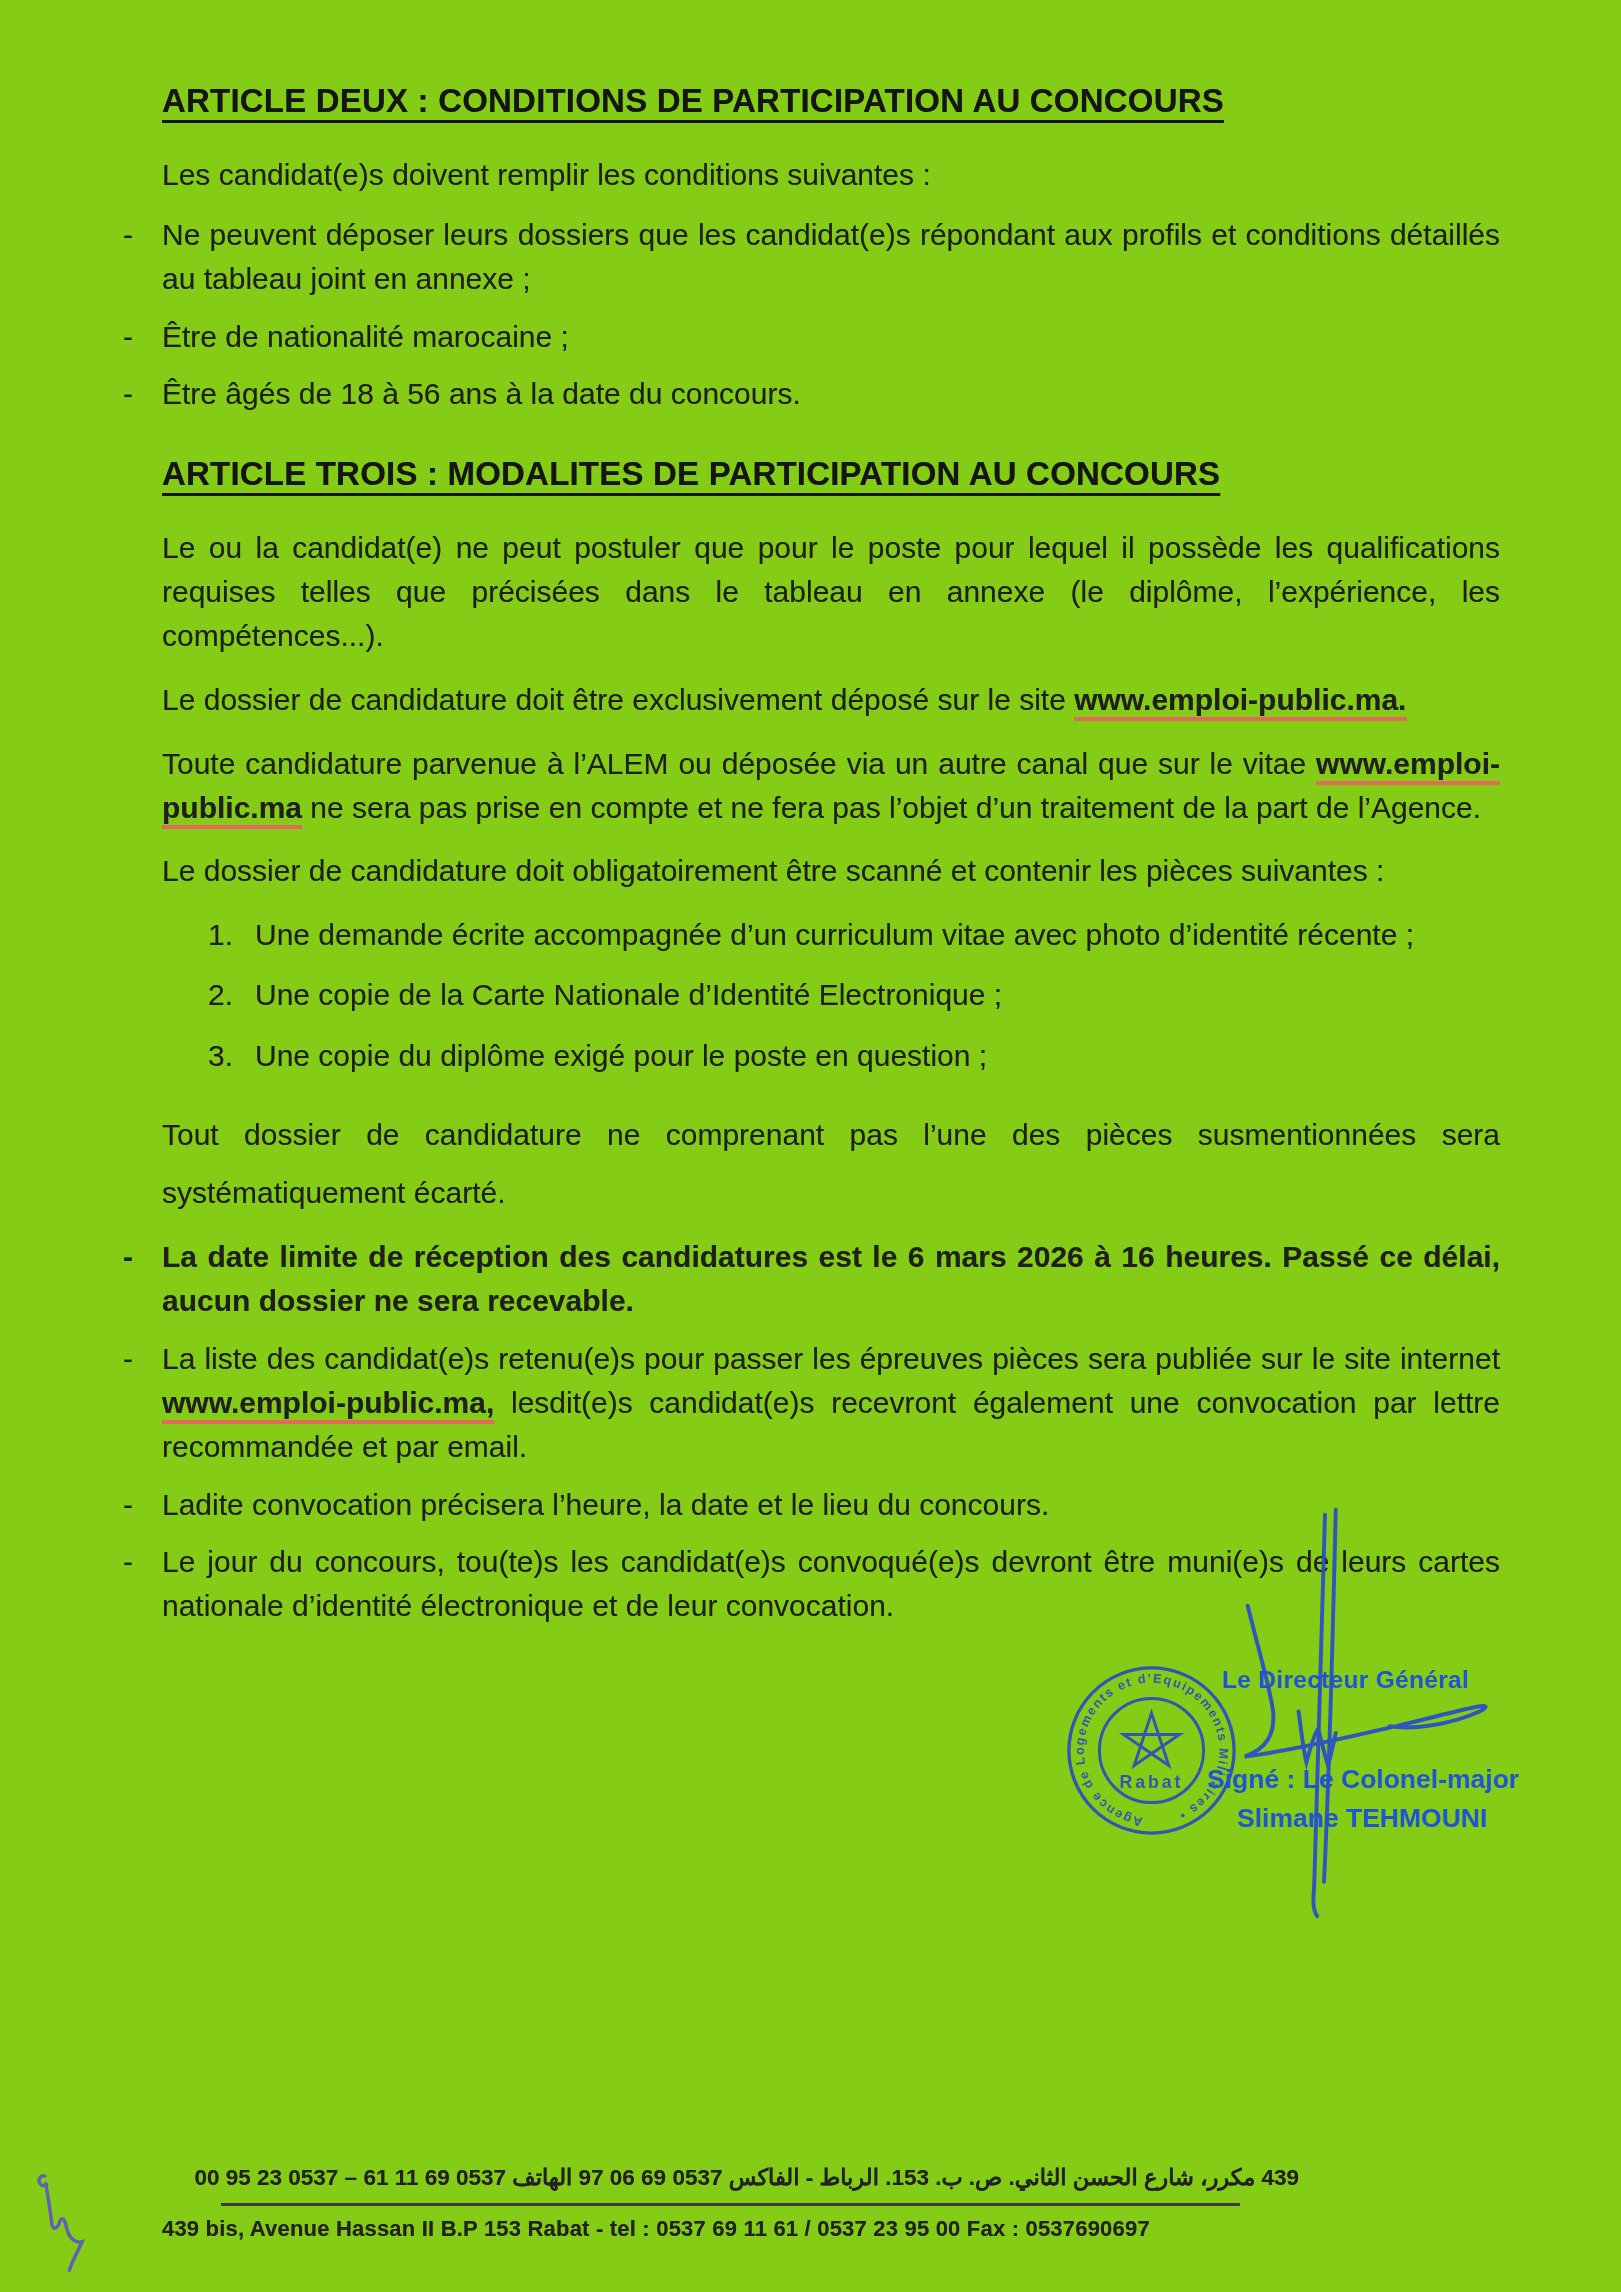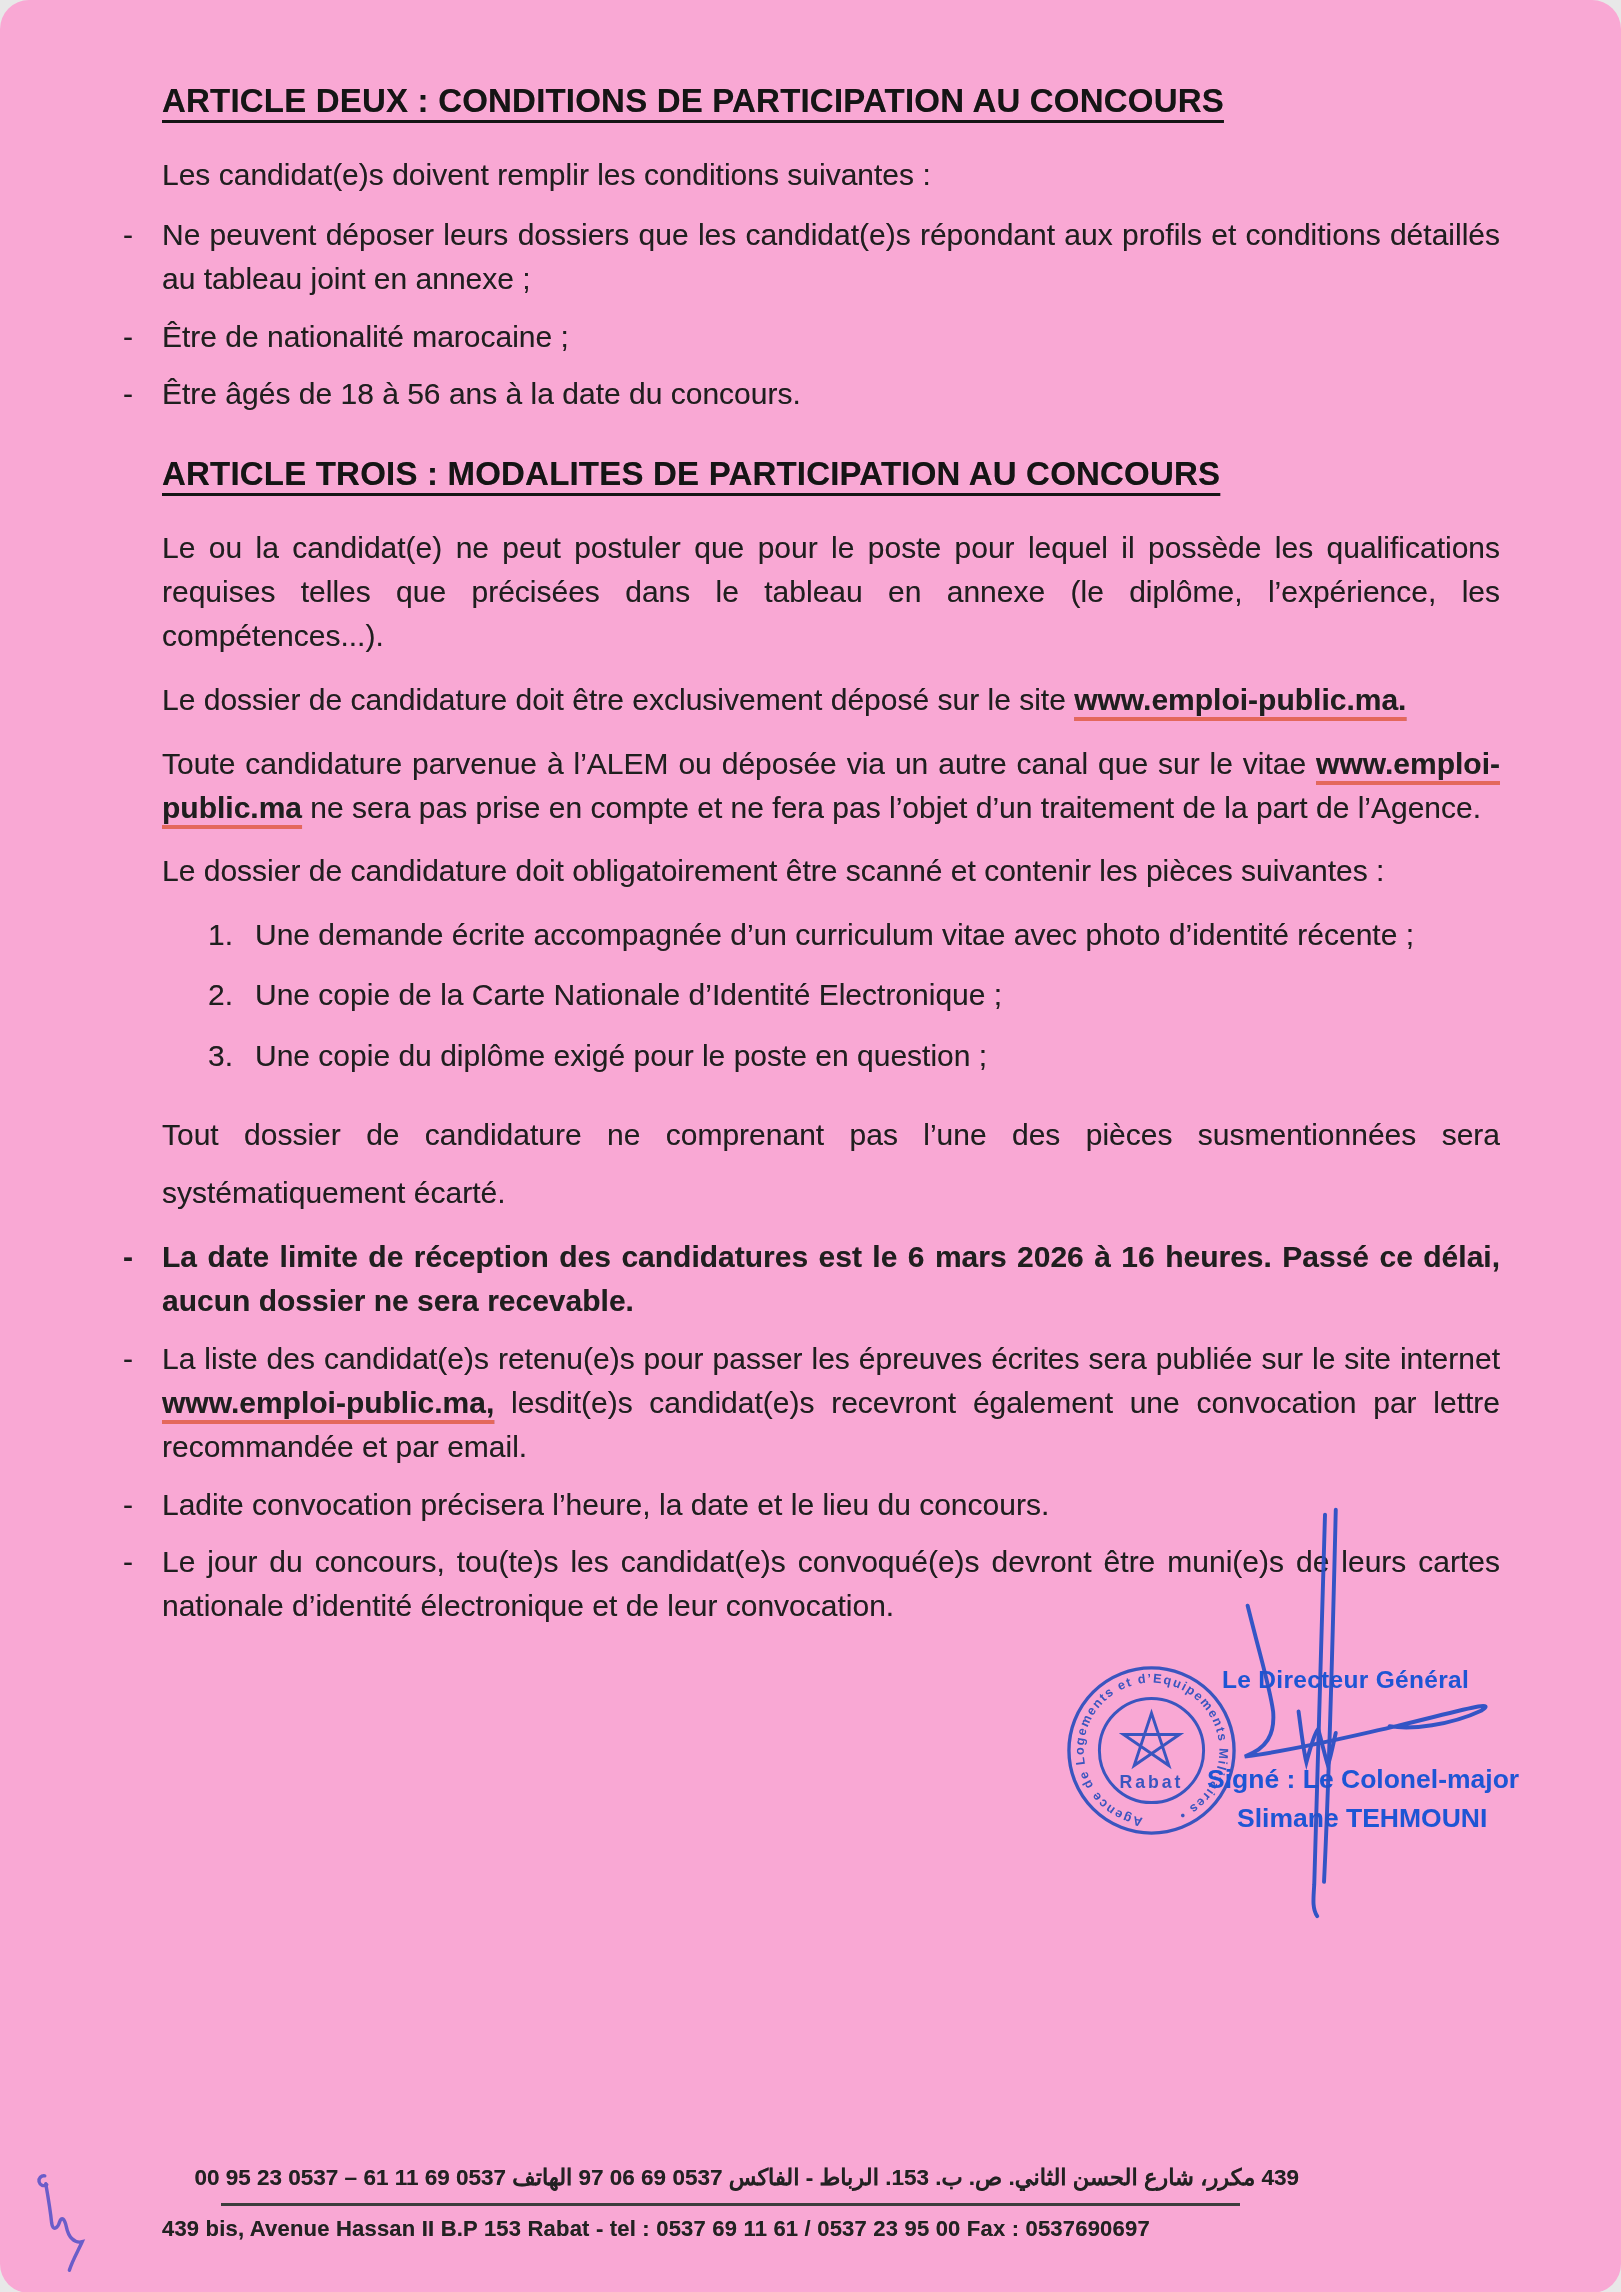--- a/index.html
+++ b/index.html
@@ -1,24 +1,23 @@
 <!DOCTYPE html>
 <html lang="fr"><head>
 <meta charset="utf-8">
 <style>
   html,body { margin:0; padding:0; background:#e8e8e8; }
   .page {
     position:relative;
     width:1621px; height:2293px;
     margin:0 auto;
-    background:#f9a8d4;
+    background:#84cc16;
     font-family:"Liberation Sans", sans-serif;
     color:#1f1f1f;
     overflow:hidden;
-    border-radius:29px;
   }
   .content {
     position:absolute; left:162px; top:82px; width:1338px;
   }
   .art-heading {
     font-size:33px; font-weight:bold; color:#151515;
     text-decoration:underline; text-decoration-thickness:2.9px; text-underline-offset:7.8px;
     margin:0 0 33px 0; letter-spacing:0.2px;
     text-shadow:0 0 0.6px rgba(0,0,0,.45);
   }
@@ -131,21 +130,21 @@
 
     <p class="para wide-lines">Tout dossier de candidature ne comprenant pas l’une des pièces susmentionnées sera systématiquement écarté.</p>
 
     <div class="dash-list">
       <div class="dash-item bold-item">
         <span class="dash">-</span>
         <span>La date limite de réception des candidatures est le 6 mars 2026 à 16 heures. Passé ce délai, aucun dossier ne sera recevable.</span>
       </div>
       <div class="dash-item">
         <span class="dash">-</span>
-        <span>La liste des candidat(e)s retenu(e)s pour passer les épreuves écrites sera publiée sur le site internet </span><span class="site-link">www.emploi-public.ma,</span><span> lesdit(e)s candidat(e)s recevront également une convocation par lettre recommandée et par email.</span>
+        <span>La liste des candidat(e)s retenu(e)s pour passer les épreuves pièces sera publiée sur le site internet </span><span class="site-link">www.emploi-public.ma,</span><span> lesdit(e)s candidat(e)s recevront également une convocation par lettre recommandée et par email.</span>
       </div>
       <div class="dash-item">
         <span class="dash">-</span>
         <span>Ladite convocation précisera l’heure, la date et le lieu du concours.</span>
       </div>
       <div class="dash-item">
         <span class="dash">-</span>
         <span>Le jour du concours, tou(te)s les candidat(e)s convoqué(e)s devront être muni(e)s de leurs cartes nationale d’identité électronique et de leur convocation.</span>
       </div>
     </div>

